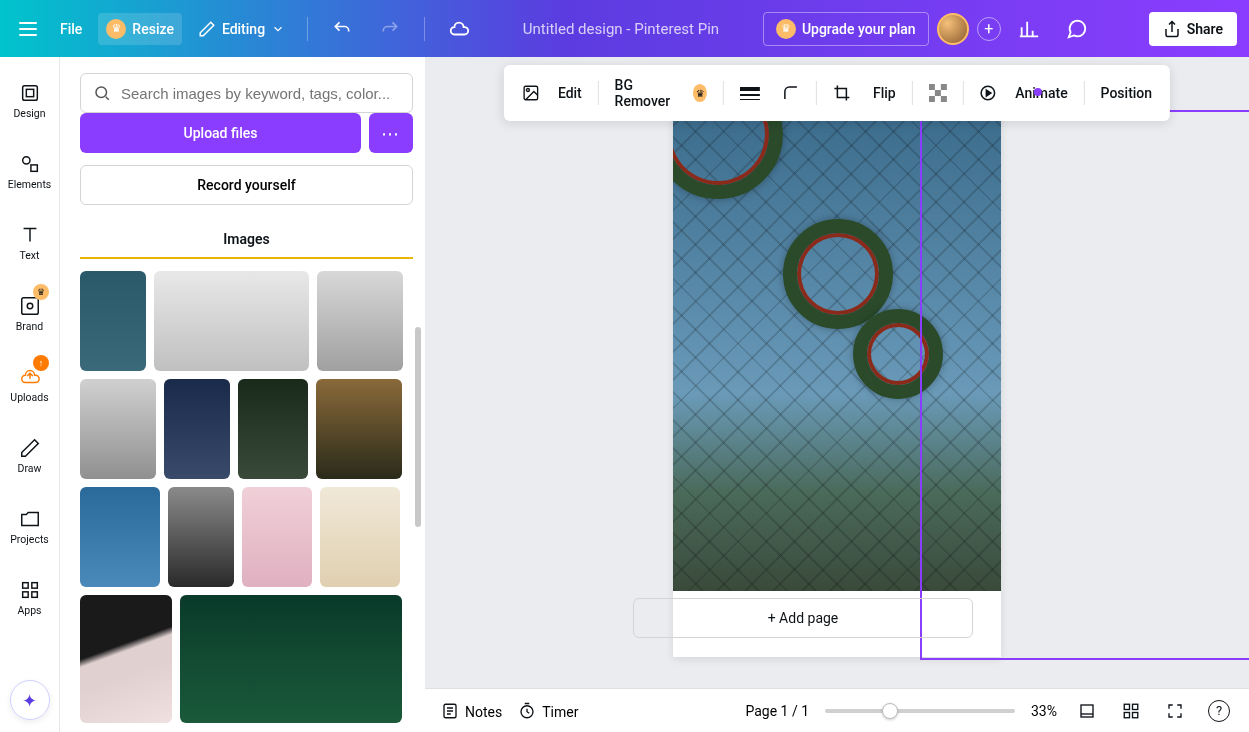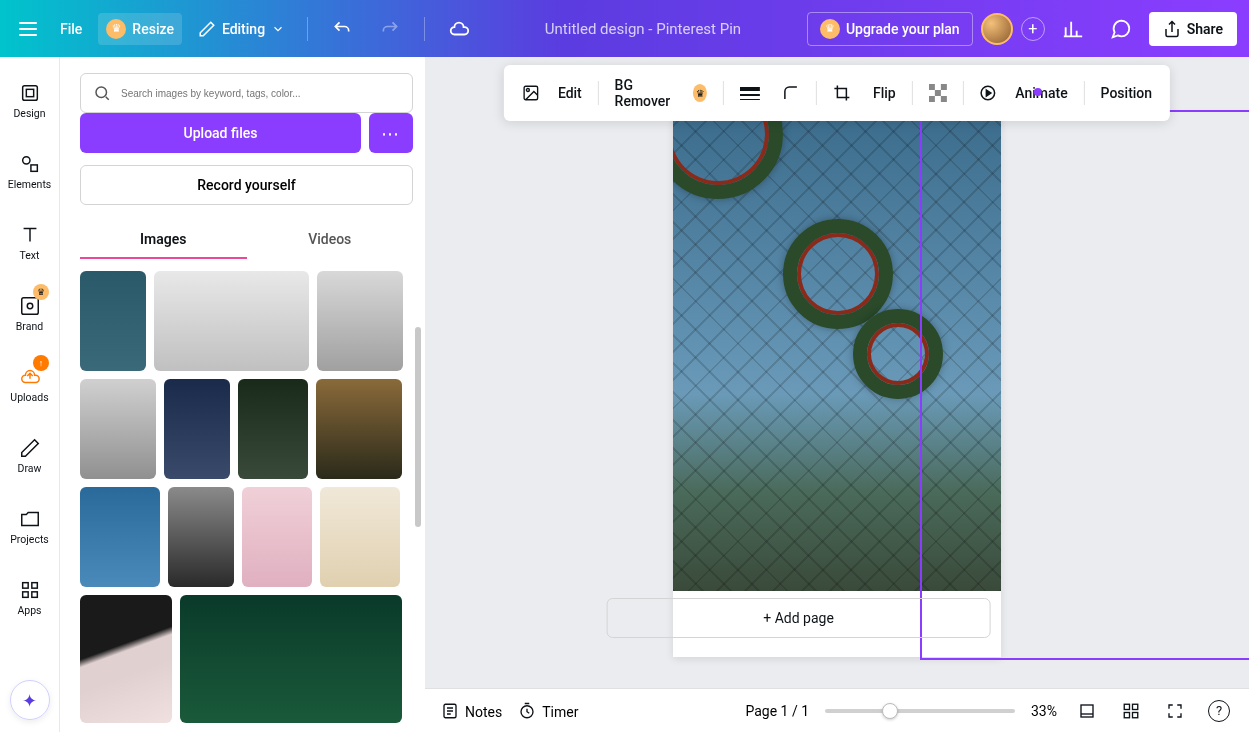--- a/index.html
+++ b/index.html
@@ -12,43 +12,43 @@
 .tb-item { display: flex; align-items: center; gap: 6px; padding: 6px 8px; border-radius: 4px; cursor: pointer; font-weight: 500; }
 .tb-item.pill { background: rgba(255,255,255,0.15); }
 .crown-badge { width: 20px; height: 20px; background: #fdbc68; border-radius: 50%; display: flex; align-items: center; justify-content: center; font-size: 11px; }
 .tb-divider { width: 1px; height: 24px; background: rgba(255,255,255,0.3); margin: 0 6px; }
 .tb-spacer { flex: 1; display: flex; justify-content: center; }
 .doc-title { color: rgba(255,255,255,0.75); font-size: 15px; }
 .upgrade-btn { display: flex; align-items: center; gap: 6px; border: 1px solid rgba(255,255,255,0.4); border-radius: 4px; padding: 6px 12px; font-weight: 500; }
 .avatar { width: 32px; height: 32px; border-radius: 50%; background: radial-gradient(circle at 30% 30%, #f4c07a, #8b5a2b); border: 2px solid #fdbc68; }
 .plus-circle { width: 24px; height: 24px; border: 1px solid rgba(255,255,255,0.5); border-radius: 50%; display: flex; align-items: center; justify-content: center; font-size: 16px; }
 .tb-iconbtn { width: 40px; height: 40px; display: flex; align-items: center; justify-content: center; cursor: pointer; }
-.share-btn { background: #fff; color: #0e1318; display: flex; align-items: center; gap: 6px; padding: 8px 14px; border-radius: 4px; font-weight: 600; }
+.share-btn { background: #fff; color: #0e1318; display: flex; align-items: center; gap: 6px; padding: 8px 14px; border-radius: 4px; font-weight: 600; margin-left: 44px; }
 
 
 .main { display: flex; height: calc(100% - 57px); }
 .rail { width: 60px; background: #fff; border-right: 1px solid #e8e8e8; display: flex; flex-direction: column; align-items: center; padding-top: 18px; gap: 20px; }
 .rail-item { display: flex; flex-direction: column; align-items: center; gap: 2px; cursor: pointer; color: #0e1318; font-size: 10.5px; position: relative; width: 100%; padding: 6px 0; }
 .rail-item.active { background: #fff; }
 .rail-icon { width: 24px; height: 24px; display: flex; align-items: center; justify-content: center; font-size: 18px; }
 .rail-badge { position: absolute; top: -4px; right: 10px; width: 16px; height: 16px; background: #fdbc68; border-radius: 50%; font-size: 9px; display: flex; align-items: center; justify-content: center; }
 .rail-badge.orange { background: #ff7a00; color: #fff; }
 .rail-bottom { margin-top: auto; margin-bottom: 12px; }
 .magic-btn { width: 40px; height: 40px; border-radius: 50%; border: 1px solid #d0d0ff; display: flex; align-items: center; justify-content: center; box-shadow: 0 2px 6px rgba(0,0,0,0.08); color: #5b3ce0; font-size: 18px; }
 
 .panel { width: 365px; background: #fff; padding: 16px 12px 0 20px; display: flex; flex-direction: column; position: relative; }
 .search-box { display: flex; align-items: center; gap: 10px; border: 1px solid #d4d4d4; border-radius: 6px; padding: 10px 12px; color: #777; }
-.search-box input { border: none; outline: none; flex: 1; font-size: 10px; background: transparent; }
+.search-box input { border: none; outline: none; flex: 1; font-size: 15px; background: transparent; }
 .upload-row { display: flex; gap: 8px; }
 .upload-btn { flex: 1; background: #8b3dff; color: #fff; border-radius: 6px; padding: 12px; text-align: center; font-weight: 500; }
 .more-btn { width: 44px; background: #8b3dff; color: #fff; border-radius: 6px; display: flex; align-items: center; justify-content: center; font-size: 18px; letter-spacing: 2px; }
 .record-btn { margin-top: 12px; border: 1px solid #d4d4d4; border-radius: 6px; padding: 11px; text-align: center; font-weight: 500; }
 .tabs { margin-top: 16px; display: flex; }
 .tab { flex: 1; text-align: center; padding: 10px 0; cursor: pointer; color: #555; font-weight: 500; }
-.tab.active { color: #0e1318; border-bottom: 2px solid #ec4899; font-weight: 600; }
+.tab.active { color: #0e1318; border-bottom: 2px solid #eab308; font-weight: 600; }
 .grid { margin-top: 12px; display: flex; flex-wrap: wrap; gap: 8px; overflow: hidden; }
 .thumb { border-radius: 6px; background: #ccc; }
 .t1 { width: 66px; height: 100px; background: linear-gradient(#2a5a6a,#3a6a7a); }
 .t2 { width: 155px; height: 100px; background: linear-gradient(#e8e8e8,#c0c0c0); }
 .t3 { width: 86px; height: 100px; background: linear-gradient(#d8d8d8,#a0a0a0); }
 .t4 { width: 76px; height: 100px; background: linear-gradient(#d0d0d0,#909090); }
 .t5 { width: 66px; height: 100px; background: linear-gradient(#1a2a4a,#3a4a6a); }
 .t6 { width: 70px; height: 100px; background: linear-gradient(#1a2a1a,#3a4a3a); }
 .t7 { width: 86px; height: 100px; background: linear-gradient(#8a6a3a,#2a2a1a); }
 .t8 { width: 80px; height: 100px; background: linear-gradient(#2a6a9a,#4a8aba); }
@@ -69,21 +69,21 @@
 .canvas-area { flex: 1; display: flex; align-items: center; justify-content: center; position: relative; }
 .selection { position: absolute; border: 2px solid #8b3dff; left: 495px; top: 53px; width: 366px; height: 550px; }
 .page-frame { width: 328px; height: 558px; background: #fff; box-shadow: 0 2px 8px rgba(0,0,0,0.1); position: relative; margin-top: 10px; }
 .page-img { width: 100%; height: 492px; background: linear-gradient(180deg, #3a6a8a 0%, #5a8aaa 40%, #6a9ab8 60%, #4a6a5a 80%, #3a4a3a 100%); position: relative; overflow: hidden; }
 .page-img::before { content: ""; position: absolute; inset: 0; background: repeating-linear-gradient(45deg, rgba(0,0,0,0.15) 0 2px, transparent 2px 20px), repeating-linear-gradient(-45deg, rgba(0,0,0,0.15) 0 2px, transparent 2px 20px); }
 .wreath { position: absolute; border-radius: 50%; border: 14px solid #2a4a2a; box-shadow: inset 0 0 0 4px #8a2a1a, 0 0 8px rgba(0,0,0,0.3); }
 .w1 { width: 110px; height: 110px; top: 120px; left: 110px; }
 .w2 { width: 90px; height: 90px; top: 210px; left: 180px; }
 .w3 { width: 130px; height: 130px; top: -30px; left: -20px; }
 .handle-icons { position: absolute; top: 38px; left: 50%; transform: translateX(-50%); display: flex; gap: 8px; color: #888; font-size: 14px; }
-.add-page { width: 384px; text-align: center; padding: 11px; border: 1px solid #d4d4d4; border-radius: 6px; margin: 18px auto 0; color: #0e1318; position: absolute; bottom: 50px; left: 50%; transform: translateX(-60%); }
+.add-page { width: 340px; text-align: center; padding: 11px; border: 1px solid #d4d4d4; border-radius: 6px; margin: 18px auto 0; color: #0e1318; position: absolute; bottom: 50px; left: 50%; transform: translateX(-60%); }
 .bottom-bar { height: 44px; border-top: 1px solid #e0e0e0; display: flex; align-items: center; padding: 0 16px; gap: 16px; background: #fff; font-size: 14px; }
 .bb-item { display: flex; align-items: flex-end; gap: 6px; cursor: pointer; }
 .bb-spacer { flex: 1; }
 .slider { width: 190px; height: 4px; background: #d0d0d0; border-radius: 2px; position: relative; }
 .slider-thumb { position: absolute; left: 30%; top: -6px; width: 16px; height: 16px; background: #fff; border: 1px solid #bbb; border-radius: 50%; box-shadow: 0 1px 3px rgba(0,0,0,0.2); }
 .bb-iconbtn { width: 28px; height: 28px; display: flex; align-items: center; justify-content: center; cursor: pointer; color: #0e1318; font-size: 17px; }
 .help-circle { width: 22px; height: 22px; border: 1.5px solid #0e1318; border-radius: 50%; display: flex; align-items: center; justify-content: center; font-size: 13px; }
 
 svg { display: block; }
 </style>
@@ -244,21 +244,20 @@
         </svg>
       <input placeholder="Search images by keyword, tags, color..." style="">
     </div>
     <div class="upload-row">
       <div class="upload-btn">Upload files</div>
       <div class="more-btn">⋯</div>
     </div>
     <div class="record-btn">Record yourself</div>
     <div class="tabs">
       <div class="tab active">Images</div>
-      <div class="tab">Videos</div>
     </div>
     <div class="grid">
       <div class="thumb t1"></div>
       <div class="thumb t2"></div>
       <div class="thumb t3"></div>
       <div class="thumb t4"></div>
       <div class="thumb t5"></div>
       <div class="thumb t6"></div>
       <div class="thumb t7"></div>
       <div class="thumb t8"></div>

